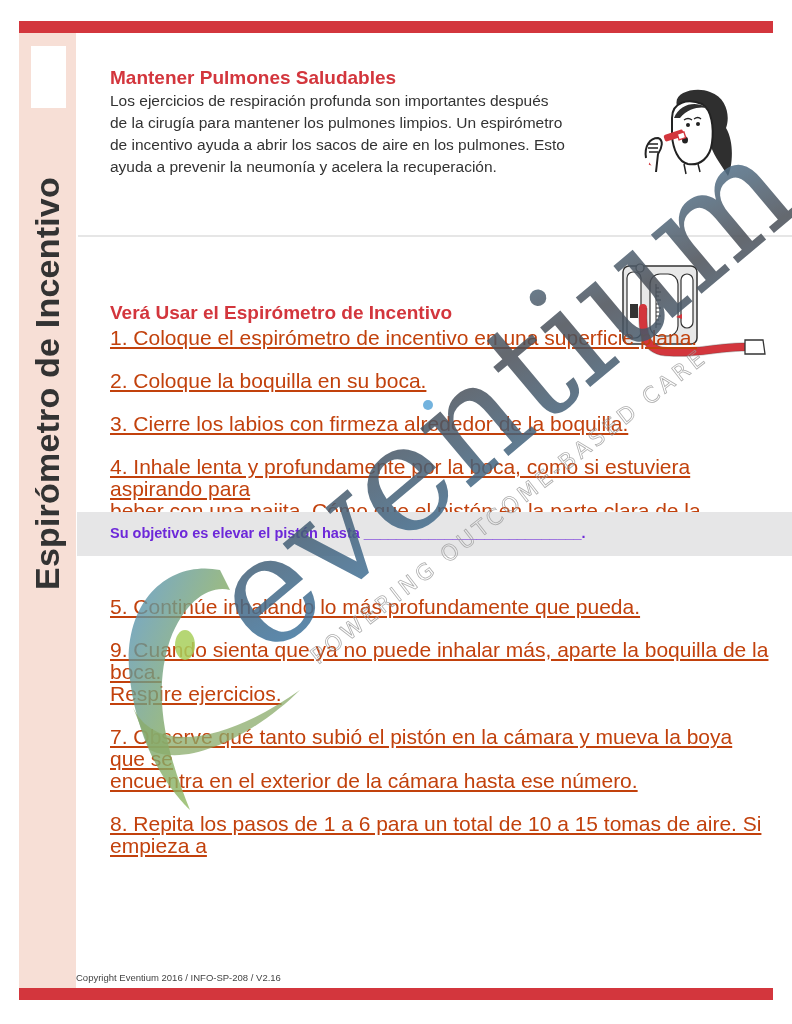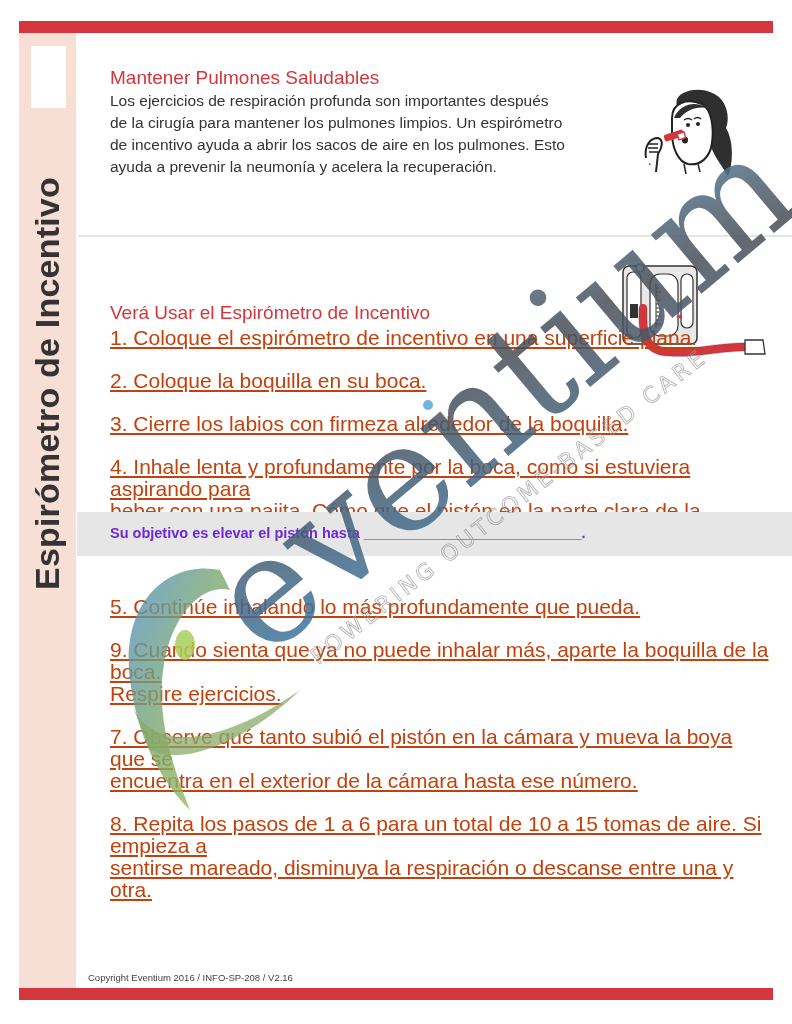--- a/index.html
+++ b/index.html
@@ -12,27 +12,27 @@
   .top-bar { position:absolute; left:19px; top:21px; width:754px; height:12px; background:#d3363d; }
   .bottom-bar { position:absolute; left:19px; top:988px; width:754px; height:12px; background:#d3363d; }
   .sidebar { position:absolute; left:19px; top:33px; width:57px; height:955px; background:#f7dfd6; }
   .sidebar-box { position:absolute; left:12px; top:13px; width:35px; height:62px; background:#ffffff; }
   .sidebar-title {
     position:absolute; left:28px; top:590px;
     transform-origin:0 0; transform:rotate(-90deg);
     white-space:nowrap; font-weight:bold; font-size:34px; color:#333333; letter-spacing:0.2px;
   }
   .section { position:absolute; left:110px; }
-  .heading { color:#d3363d; font-weight:normal; font-size:19px; margin:0; line-height:24px; }
+  .heading { color:#d3363d; font-weight:bold; font-size:19px; margin:0; line-height:24px; }
   .para { font-size:15.5px; line-height:22px; margin:0; color:#333; }
   .divider { position:absolute; left:78px; top:235px; width:714px; height:2px; background:#e6e6e6; }
   .steps .step { font-size:21px; line-height:22px; margin:0 0 21px 0; color:#c2410c;text-decoration:underline; }
   .goal-bar { position:absolute; left:77px; top:512px; width:715px; height:44px; background:#e6e6e7; }
   .goal-text { position:absolute; left:110px; top:525px; font-weight:bold; font-size:14.5px; color:#6d28d9; white-space:nowrap; }
-  .footer { position:absolute; left:88px; top:972px; font-size:9.5px; color:#444; }
+  .footer { position:absolute; left:76px; top:972px; font-size:9.5px; color:#444; }
   .illus { position:absolute; }
   .watermark { position:absolute; left:0; top:0; pointer-events:none; }
 </style>
 </head>
 <body>
 
 <div class="top-bar"></div>
 
 <div class="sidebar">
   <div class="sidebar-box"></div>
@@ -109,21 +109,20 @@
   <div class="step">
     <div>9. Cuando sienta que ya no puede inhalar más, aparte la boquilla de la boca.</div>
     <div>Respire ejercicios.</div>
   </div>
   <div class="step">
     <div>7. Observe qué tanto subió el pistón en la cámara y mueva la boya que se</div>
     <div>encuentra en el exterior de la cámara hasta ese número.</div>
   </div>
   <div class="step">
     <div>8. Repita los pasos de 1 a 6 para un total de 10 a 15 tomas de aire. Si empieza a</div>
-    <div>sentirse mareado, disminuya la respiración o descanse entre una y otra.</div>
   </div>
 </div>
 
 <svg class="watermark" width="792" height="1024" viewBox="0 0 792 1024">
   <defs>
     <linearGradient id="wmText" x1="0" y1="1" x2="1" y2="0">
       <stop offset="0" stop-color="#3d7fb0"></stop>
       <stop offset="0.6" stop-color="#4a4f57"></stop>
       <stop offset="1" stop-color="#5c8fb5"></stop>
     </linearGradient>

